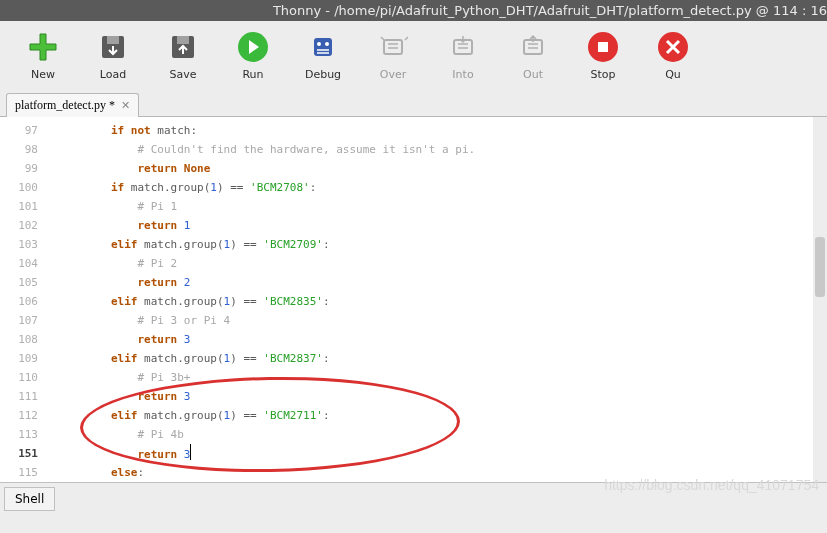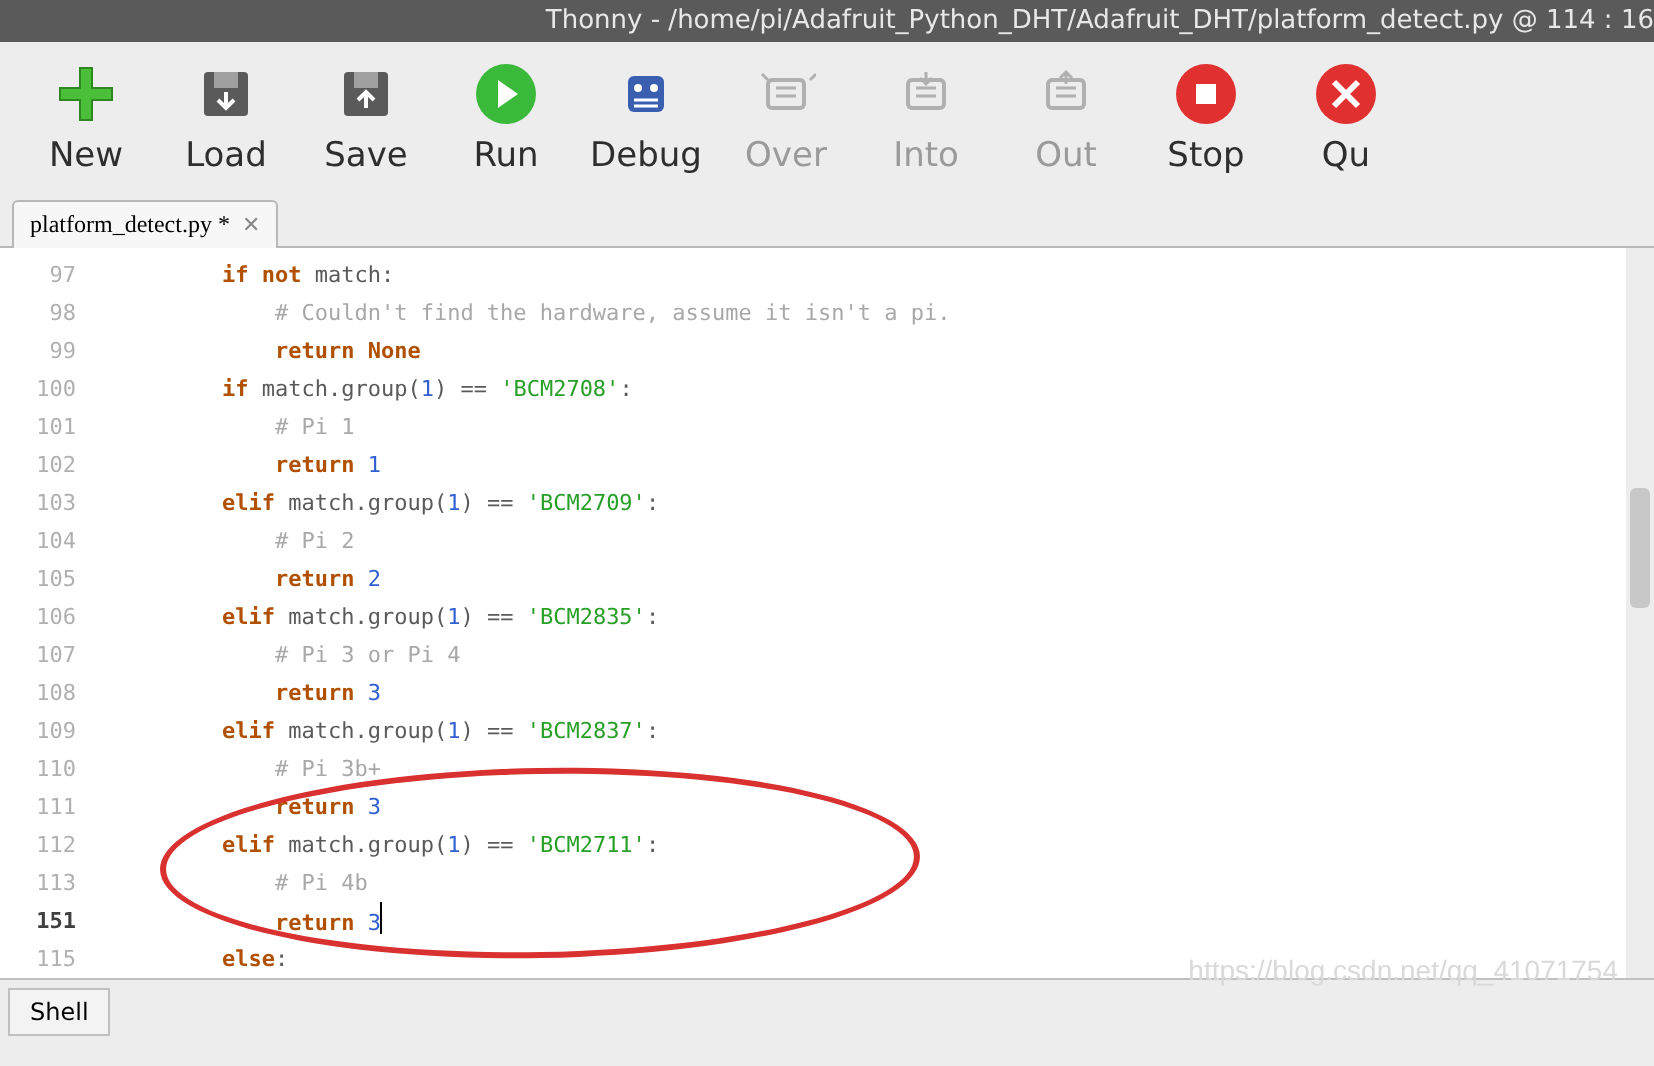--- a/index.html
+++ b/index.html
@@ -3,21 +3,21 @@
   <meta charset="utf-8">
   <style>
     * { margin: 0; padding: 0; box-sizing: border-box; }
     body { font-family: "DejaVu Sans", sans-serif; background: #ededed; width: 827px; height: 533px; overflow: hidden; }
     
     .titlebar { background: #5a5a5a; color: #e8e8e8; text-align: right; padding: 3px 0; font-size: 13px; }
     
     .toolbar { display: flex; background: #ededed; padding: 5px 8px 0; gap: 0; }
     .toolbar-btn { display: flex; flex-direction: column; align-items: center; width: 70px; padding: 3px 0; cursor: pointer; }
     .toolbar-btn .icon-wrap { width: 36px; height: 36px; display: flex; align-items: center; justify-content: center; }
-    .toolbar-btn .label { font-size: 17px; color: #2e2e2e; margin-top: 3px; }
+    .toolbar-btn .label { font-size: 11px; color: #2e2e2e; margin-top: 3px; }
     .toolbar-btn.disabled .label { color: #9a9a9a; }
     
     .tab-bar { display: flex; align-items: flex-end; padding: 8px 6px 0; background: #ededed; border-bottom: 1px solid #b8b8b8; }
     .tab { background: #f7f7f7; border: 1px solid #b8b8b8; border-bottom: none; padding: 4px 8px; font-size: 12px; display: flex; align-items: center; gap: 6px; border-radius: 3px 3px 0 0; position: relative; top: 1px; font-family: Liberation Serif, serif; }
     .tab .close { color: #888; font-size: 11px; cursor: pointer; }
     
     .editor { background: #fff; font-family: "DejaVu Sans Mono", "Courier New", monospace; font-size: 11px; line-height: 19px; position: relative; height: 365px; overflow: hidden; }
     .gutter { position: absolute; left: 0; top: 0; width: 58px; text-align: right; color: #b0b0b0; padding-right: 20px; padding-top: 4px; }
     .gutter .ln { height: 19px; }
     .gutter .ln.current { color: #404040; font-weight: bold; }
@@ -34,21 +34,21 @@
     .cursor { display: inline-block; width: 1px; height: 16px; background: #000; vertical-align: -2px; }
     
     .ellipse { position: absolute; left: 80px; top: 260px; width: 380px; height: 95px; border: 3px solid #d93030; border-radius: 50%; transform: rotate(-1deg); pointer-events: none; }
     
     .scrollbar-v { position: absolute; right: 0; top: 0; width: 14px; height: 100%; background: #ededed; }
     .scrollbar-thumb { position: absolute; left: 2px; width: 10px; background: #c8c8c8; border-radius: 3px; height: 60px; top: 120px; }
     
     .bottom-tabs { display: flex; border-top: 1px solid #c0c0c0; background: #ededed; padding: 4px; }
     .bottom-tab { background: #f3f3f3; border: 1px solid #c0c0c0; padding: 4px 10px; font-size: 12px; cursor: pointer; }
     
-    .watermark { position: absolute; right: 18px; bottom: 40px; color: #d9d9d9; font-size: 14px; font-family: sans-serif; }
+    .watermark { position: absolute; right: 8px; bottom: 40px; color: #d9d9d9; font-size: 14px; font-family: sans-serif; }
   </style>
 </head>
 <body>
 
 <div class="titlebar">Thonny  -  /home/pi/Adafruit_Python_DHT/Adafruit_DHT/platform_detect.py  @  114 : 16</div>
 
 <div class="toolbar">
   <div class="toolbar-btn">
     <div class="icon-wrap">
       <svg width="34" height="34" viewBox="0 0 34 34">

